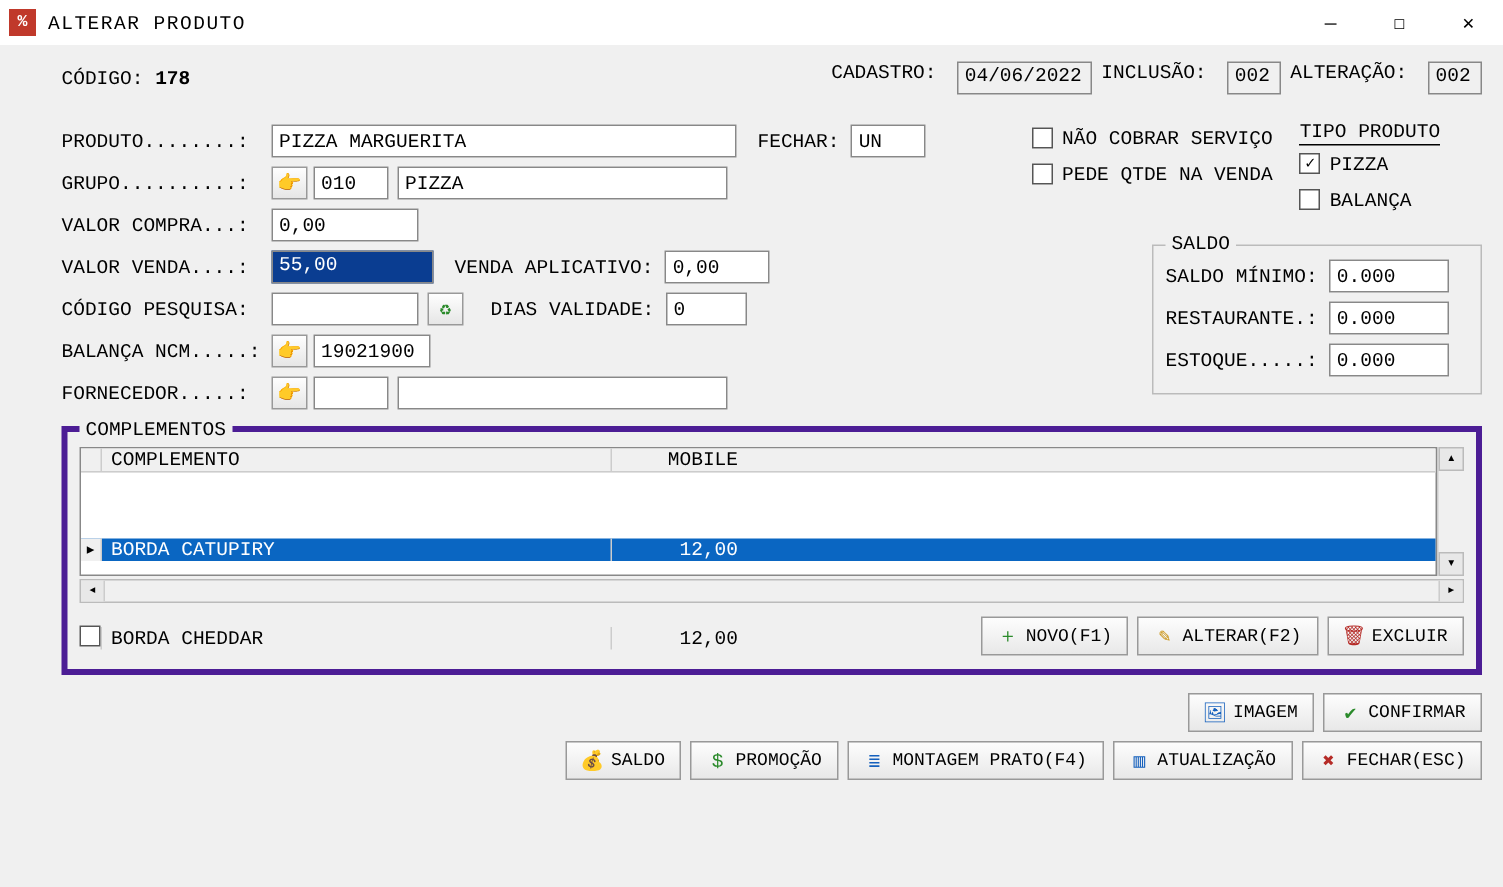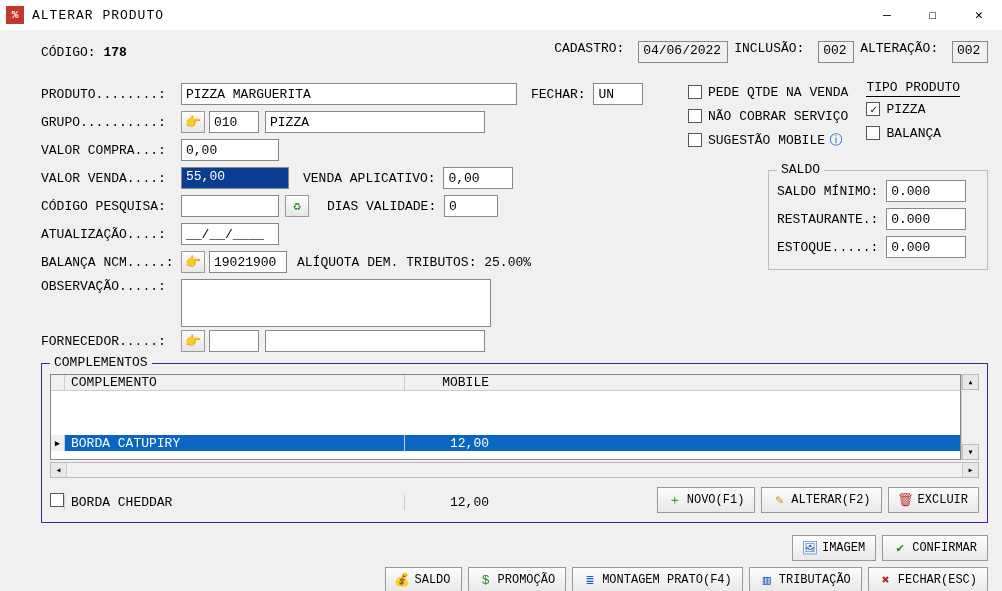--- a/index.html
+++ b/index.html
@@ -68,21 +68,21 @@
     position: relative;
     padding: 6px 8px 8px;
   }
   .fieldset .legend {
     position: absolute; top: -9px; left: 8px;
     background: #f0f0f0; padding: 0 4px;
     font-size: 13px;
   }
   .underline { border-bottom: 1px solid #000; padding-bottom: 1px; }
   .complements {
-    border: 1px solid #4c1d95;
+    border: 4px solid #4c1d95;
     margin-top: 8px;
     position: relative;
     padding: 10px 8px 8px;
   }
   .complements .legend {
     position: absolute; top: -9px; left: 8px;
     background: #f0f0f0; padding: 0 4px;
   }
   .grid {
     border: 1px solid #888;
@@ -159,21 +159,21 @@
       <span class="label">ALTERAÇÃO: </span>
       <span class="input ro" style="width:36px;">002</span>
     </div>
   </div>
 
   <div style="display:flex; gap: 20px;">
 
     <div style="flex:1;">
       <div class="row">
         <span class="label" style="width:140px;">PRODUTO........:</span>
-        <input class="input" style="width: 336px;" value="PIZZA MARGUERITA">
+        <input class="input" style="width: 310px;" value="PIZZA MARGUERITA">
         <span class="label" style="margin-left:14px;">FECHAR: </span>
         <input class="input" style="width: 50px;" value="UN">
       </div>
       <div class="row">
         <span class="label" style="width:140px;">GRUPO..........:</span>
         <span class="look">
           <span class="glyph">👉</span>
         </span>
         <input class="input" style="width: 50px; margin-left: 4px;" value="010">
         <input class="input" style="width: 220px; margin-left: 6px;" value="PIZZA">
@@ -191,60 +191,46 @@
       <div class="row">
         <span class="label" style="width:140px;">CÓDIGO PESQUISA:</span>
         <input class="input" style="width: 98px;" value="">
         <span class="look" style="margin-left:6px;">
           <span class="glyph" style="color:#2a8a2a;">♻</span>
         </span>
         <span class="label" style="margin-left:18px;">DIAS VALIDADE: </span>
         <input class="input" style="width: 54px;" value="0">
       </div>
       <div class="row">
-        <span class="label" style="width:140px;">ATUALIZAÇÃO....:</span>
-        <input class="input" style="width: 98px;" value="__/__/____">
-      </div>
-      <div class="row">
         <span class="label" style="width:140px;">BALANÇA NCM.....:</span>
         <span class="look">
           <span class="glyph">👉</span>
         </span>
         <input class="input" style="width: 78px; margin-left: 4px;" value="19021900">
-        <span class="label" style="margin-left:10px;">ALÍQUOTA DEM. TRIBUTOS: 25.00%</span>
-      </div>
-      <div class="row" style="align-items:flex-start; height:auto; padding-top:3px;">
-        <span class="label" style="width:140px;">OBSERVAÇÃO.....:</span>
-        <textarea class="input" style="width: 310px;"></textarea>
       </div>
       <div class="row">
         <span class="label" style="width:140px;">FORNECEDOR.....:</span>
         <span class="look">
           <span class="glyph">👉</span>
         </span>
         <input class="input" style="width: 50px; margin-left: 4px;" value="">
         <input class="input" style="width: 220px; margin-left: 6px;" value="">
       </div>
     </div>
 
     <div style="width:300px;">
       <div style="display:flex; gap: 18px;">
         <div>
           <div class="checkrow">
             <span class="checkbox"></span>
-              <span>PEDE QTDE NA VENDA</span>
-          </div>
-          <div class="checkrow">
-            <span class="checkbox"></span>
               <span>NÃO COBRAR SERVIÇO</span>
           </div>
           <div class="checkrow">
             <span class="checkbox"></span>
-              <span>SUGESTÃO MOBILE</span>
-            <span class="glyph" style="color:#1560bd; margin-left:4px;">ⓘ</span>
+              <span>PEDE QTDE NA VENDA</span>
           </div>
         </div>
         <div>
           <div class="underline">TIPO PRODUTO</div>
           <div class="checkrow">
             <span class="checkbox">✓</span>
               <span>PIZZA</span>
           </div>
           <div class="checkrow">
             <span class="checkbox"></span>
@@ -348,20 +334,20 @@
     <button class="btn">
       <span class="glyph" style="color:#2a8a2a;">$</span>
       <span>PROMOÇÃO</span>
     </button>
     <button class="btn">
       <span class="glyph" style="color:#1560bd;">≣</span>
       <span>MONTAGEM PRATO(F4)</span>
     </button>
     <button class="btn">
       <span class="glyph" style="color:#1560bd;">▥</span>
-      <span>TRIBUTAÇÃO</span>
+      <span>ATUALIZAÇÃO</span>
     </button>
     <button class="btn">
       <span class="glyph" style="color:#b52b27;">✖</span>
       <span>FECHAR(ESC)</span>
     </button>
   </div>
 </div>
 
 </body></html>

